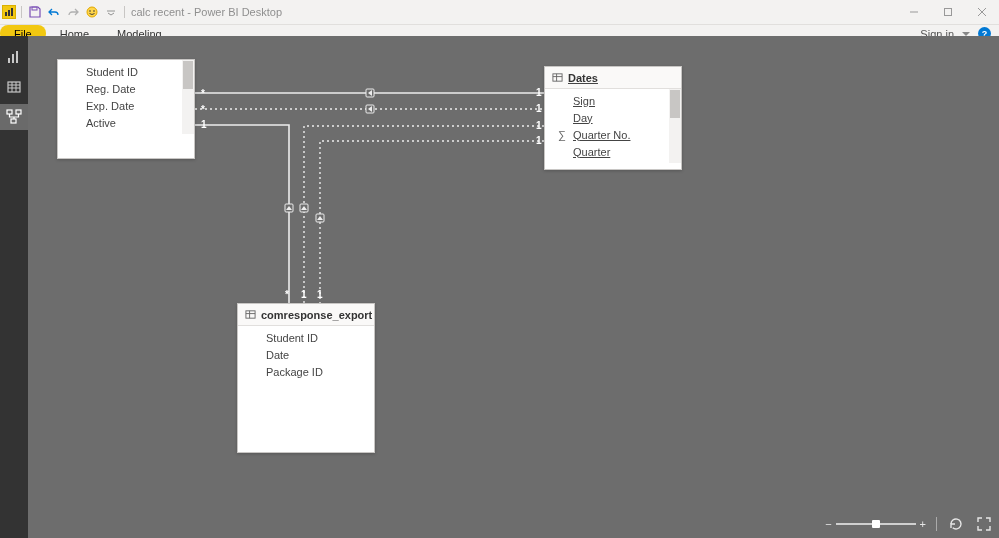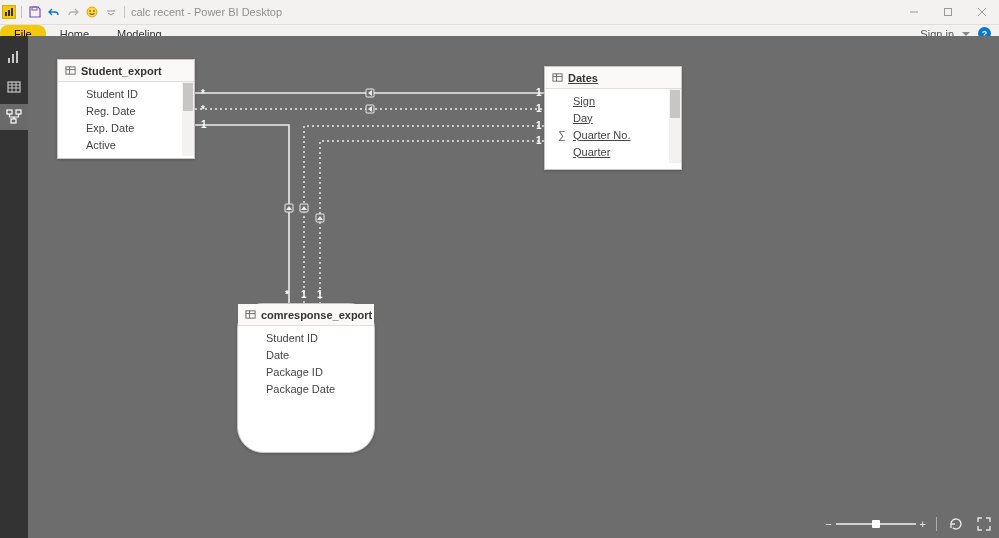--- a/index.html
+++ b/index.html
@@ -398,28 +398,20 @@
       <text x="273" y="262">1</text>
 
       <path d="M516 105 H292 V267" fill="none" stroke="#ededed" stroke-width="1.4" stroke-dasharray="2 3"></path>
       <rect x="288" y="178" width="8" height="8" rx="1" fill="#6d6d6d" stroke="#ededed" stroke-width="1"></rect>
       <path d="M292 180 l-3 4 h6 z" fill="#ededed"></path>
       <text x="508" y="108">1</text>
       <text x="289" y="262">1</text>
     </svg>
 
     <div class="table-card" style="left:29px; top:23px; width:138px; height:100px;">
-      <div class="th">
-        <svg width="11" height="11" viewBox="0 0 12 12">
-            <rect x="1" y="2" width="10" height="8" fill="none" stroke="#666"></rect>
-            <line x1="1" y1="5" x2="11" y2="5" stroke="#666"></line>
-            <line x1="5" y1="2" x2="5" y2="10" stroke="#666"></line>
-          </svg>
-        <span>Student_export</span>
-      </div>
       <div class="fields-wrap">
         <div class="fields">
           <div class="fld">
               <span>Student ID</span>
             </div>
           <div class="fld">
               <span>Reg. Date</span>
             </div>
           <div class="fld">
               <span>Exp. Date</span>
@@ -458,43 +450,40 @@
           <div class="fld">
               <span>Quarter</span>
             </div>
         </div>
         <div class="scroll">
             <div class="thumb" style="height:28px;"></div>
           </div>
       </div>
     </div>
 
-    <div class="table-card" style="left:209px; top:267px; width:138px; height:150px;border-radius:26px;">
+    <div class="table-card" style="left:209px; top:267px; width:138px; height:150px;">
       <div class="th">
         <svg width="11" height="11" viewBox="0 0 12 12">
             <rect x="1" y="2" width="10" height="8" fill="none" stroke="#666"></rect>
             <line x1="1" y1="5" x2="11" y2="5" stroke="#666"></line>
             <line x1="5" y1="2" x2="5" y2="10" stroke="#666"></line>
           </svg>
         <span>comresponse_export</span>
       </div>
       <div class="fields-wrap">
         <div class="fields">
           <div class="fld">
               <span>Student ID</span>
             </div>
           <div class="fld">
               <span>Date</span>
             </div>
           <div class="fld">
               <span>Package ID</span>
             </div>
-          <div class="fld">
-              <span>Package Date</span>
-            </div>
         </div>
       </div>
     </div>
 
     <div class="statusbar">
       <div class="zoomslider">
         <span>−</span>
         <div class="track">
             <div class="thumb"></div>
           </div>

